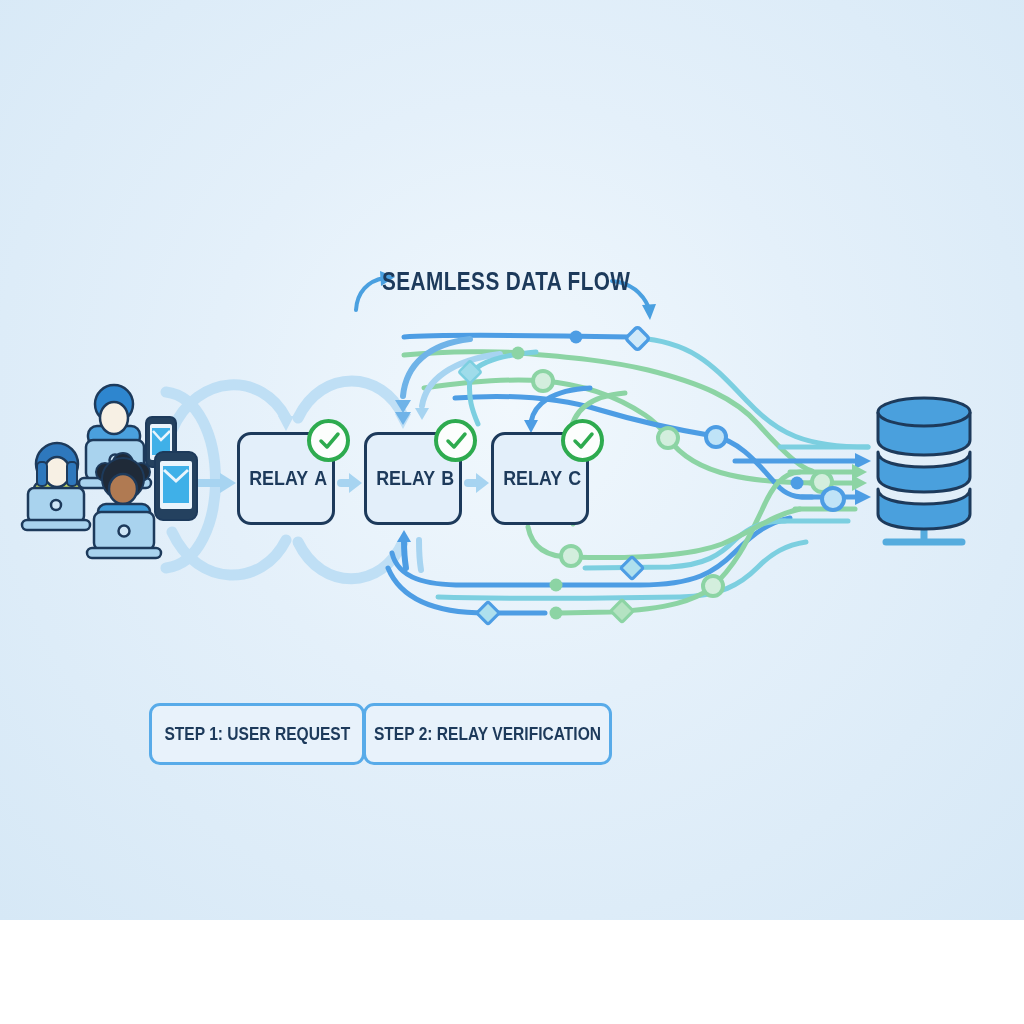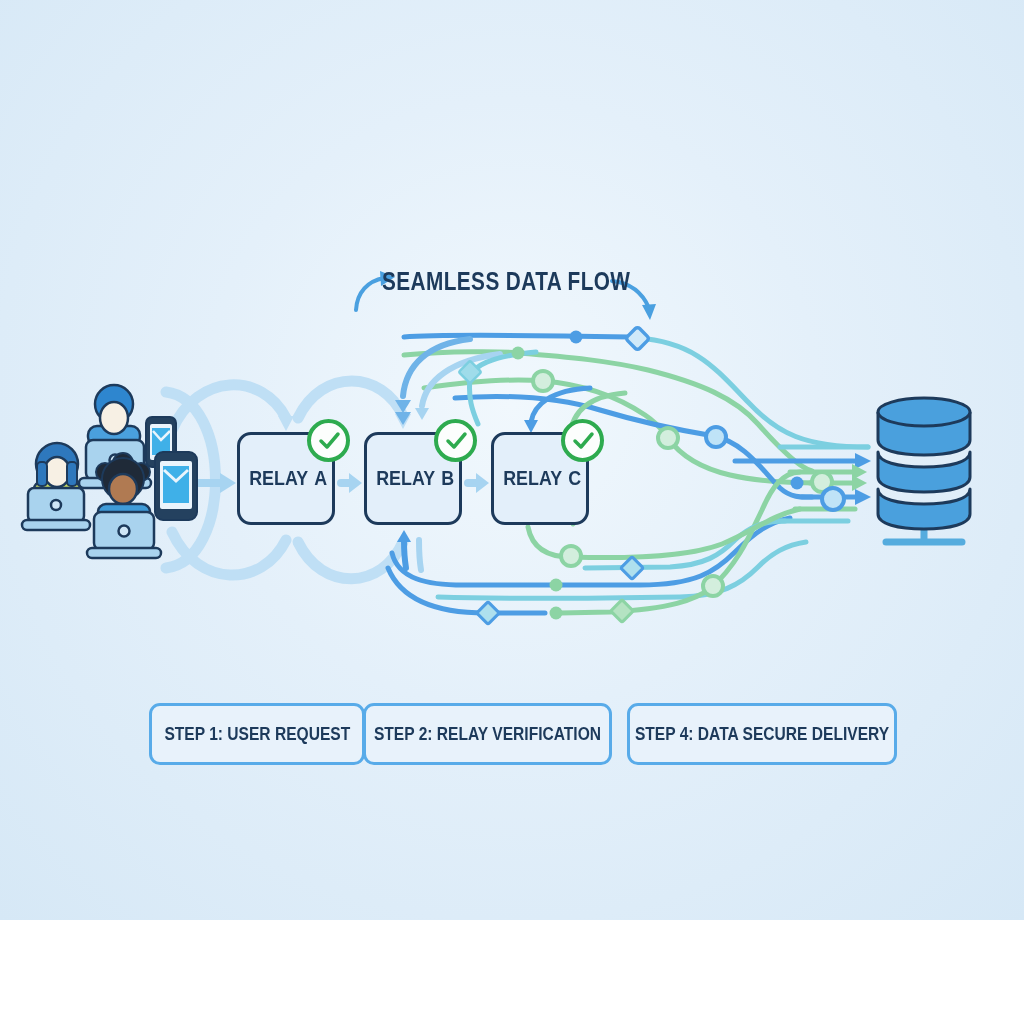--- a/index.html
+++ b/index.html
@@ -225,17 +225,14 @@
         </svg>
     </div>
   </div>
 
   <div class="step" style="left:130px;width:216px;margin-left:19px;">
     <span class="squeeze">STEP 1: USER REQUEST</span>
   </div>
   <div class="step" style="left:363px;width:249px;align-items:center;">
     <span class="squeeze">STEP 2:  RELAY VERIFICATION</span>
   </div>
-  <div class="step" style="left:627px;width:270px;">
-    <span class="squeeze">STEP 4: DATA SECURE DELIVERY</span>
-  </div>
 
 </div>
 
 </body></html>

